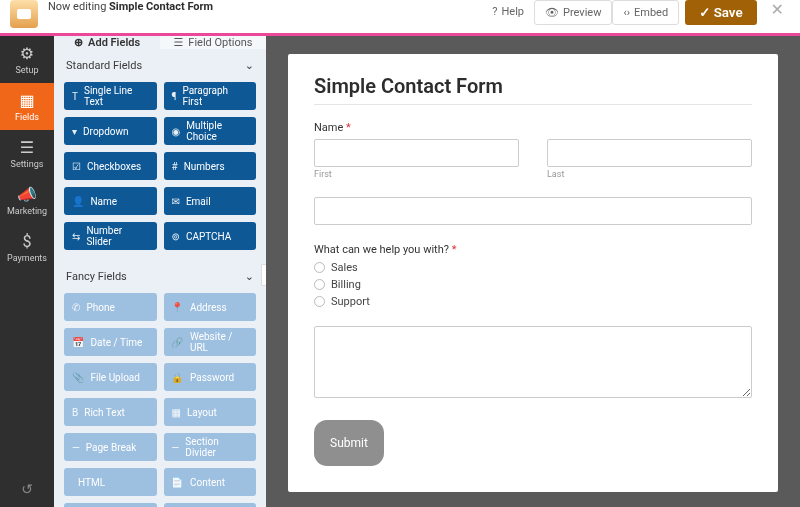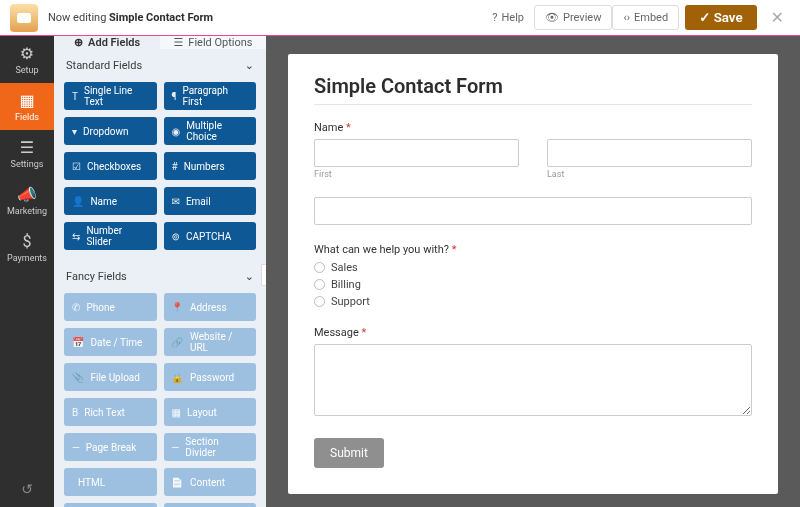--- a/index.html
+++ b/index.html
@@ -1,18 +1,18 @@
 <!DOCTYPE html>
 <html><head>
 <meta charset="utf-8">
 <style>
 *{box-sizing:border-box;margin:0;padding:0;font-family:-apple-system,BlinkMacSystemFont,"Segoe UI",Roboto,Arial,sans-serif}
 body{background:#fff;overflow:hidden}
 .app{width:800px;height:507px;display:flex;flex-direction:column}
-.topbar{height:36px;display:flex;align-items:center;padding:0 10px;border-bottom:1px solid #ec4899;font-size:11px;color:#444}
+.topbar{height:36px;display:flex;align-items:flex-start;padding:0 10px;border-bottom:3px solid #ec4899;font-size:11px;color:#444}
 .topbar .logo{width:28px;height:28px;border-radius:4px;background:linear-gradient(180deg,#fddfa8 0%,#e4a04e 100%);margin-right:10px;display:flex;align-items:center;justify-content:center}
 .topbar .logo::after{content:"";width:14px;height:10px;background:#fff;border-radius:2px}
 .topbar .editing{flex:1}
 .topbar .editing b{color:#2d2d2d}
 .topbar .tb-item{display:flex;align-items:center;gap:4px;padding:5px 10px;color:#666;font-size:11px;cursor:pointer}
 .topbar .tb-btn{border:1px solid #ddd;border-radius:3px}
 .topbar .save{background:#a16207;color:#fff;border:none;padding:5px 14px;border-radius:3px;font-weight:600;margin-left:6px}
 .topbar .close{margin-left:8px;color:#aaa;font-size:16px;padding:0 6px}
 .main{flex:1;display:flex;min-height:0}
 .leftnav{width:54px;background:#2f2f2f;color:#fff;display:flex;flex-direction:column;align-items:center;font-size:9px}
@@ -37,21 +37,21 @@
 .divider{height:1px;background:#e5e5e5;margin-bottom:16px}
 .f-label{font-size:11px;color:#333;margin-bottom:5px;display:block}
 .req{color:#d63638}
 .row{display:flex;gap:28px;margin-bottom:3px}
 .inp{height:28px;border:1px solid #ccc;border-radius:2px;width:100%;padding:0 6px;font-size:11px}
 .sub{font-size:9px;color:#999;margin-top:2px}
 .field-block{margin-bottom:18px}
 .radio-row{display:flex;align-items:center;gap:6px;font-size:11px;color:#444;margin-bottom:4px}
 .radio{width:11px;height:11px;border:1px solid #bbb;border-radius:50%}
 .ta{width:100%;height:72px;border:1px solid #ccc;border-radius:2px}
-.submit{background:#8f8f8f;color:#fff;border:none;padding:8px 16px;border-radius:3px;font-size:12px;cursor:pointer}
+.submit{background:#8f8f8f;color:#fff;border:none;padding:16px 16px;border-radius:13px;font-size:12px;cursor:pointer}
 .half{flex:1}
 ::-webkit-scrollbar{width:6px}
 ::-webkit-scrollbar-thumb{background:#c8c8c8;border-radius:3px}
 </style>
 </head>
 <body>
 
 <div class="app">
   <div class="topbar">
     <div class="logo"></div>
@@ -231,21 +231,20 @@
                 <span>Billing</span>
               </div>
               <div class="radio-row">
                 <span class="radio"></span>
                 <span>Support</span>
               </div>
             </div>
         </div>
 
         <div class="field-block">
-          <span class="f-label"><span>Message</span> <span class="req">*</span></span>
           <textarea class="ta" style=""></textarea>
         </div>
 
         <button class="submit">Submit</button>
       </div>
     </div>
   </div>
 </div>
 
 </body></html>

